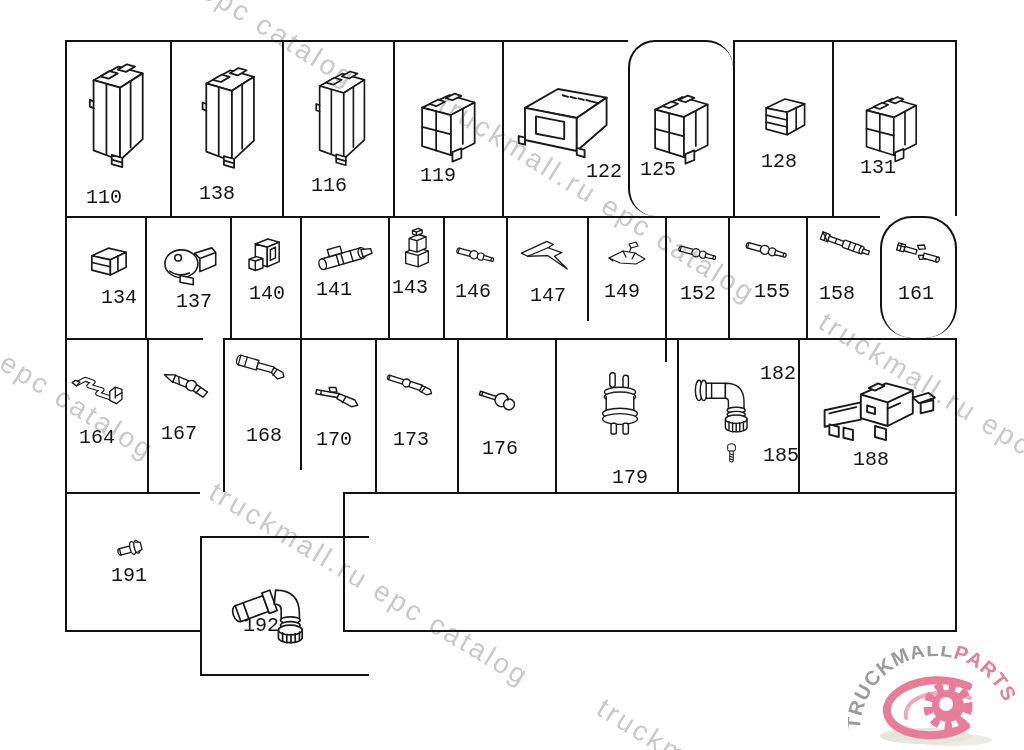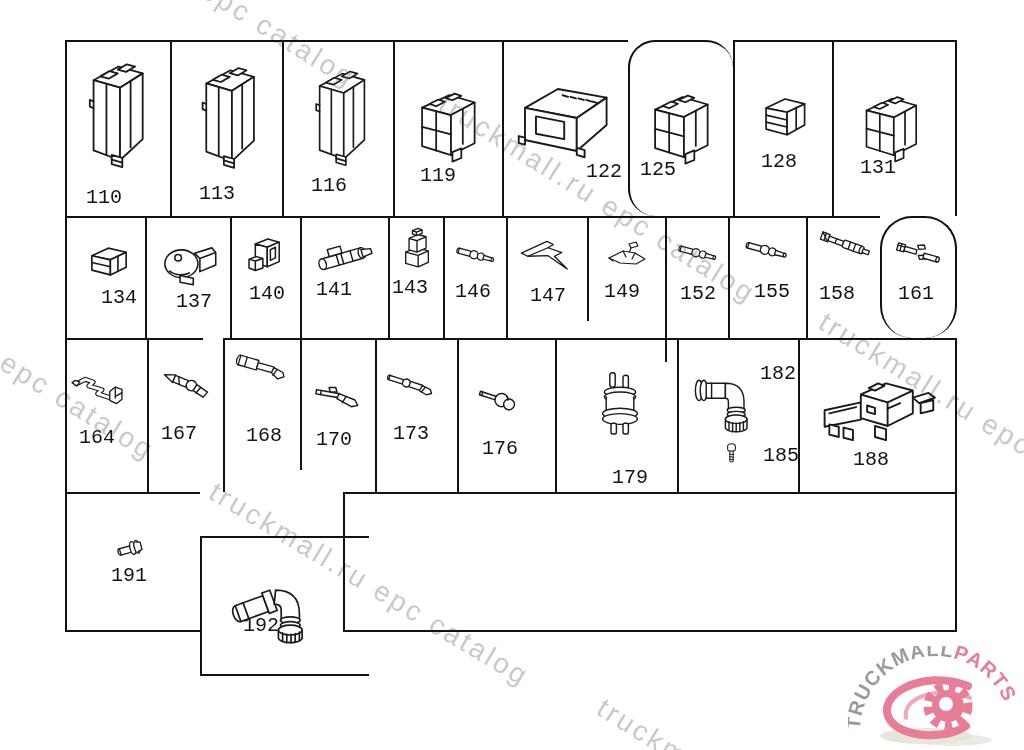--- a/index.html
+++ b/index.html
@@ -41,21 +41,21 @@
       <div class="cell" style="left: 170px; top: 40px; width: 112px; height: 176px;">
         <svg viewBox="0 0 90 150" class="part-svg" style="left: 24px; top: 18px; width: 66px; height: 110px;">
           <path fill="#fff" d="M14,32 L47,14 L79,23 L49,42 Z"></path>
           <path fill="#fff" d="M14,32 L49,42 L49,138 L14,125 Z"></path>
           <path fill="#fff" d="M49,42 L79,23 L79,110 L49,138 Z"></path>
           <path fill="#fff" d="M23,27 L35,20 L46,23 L34,30 Z M46,18 L58,11 L69,14 L57,21 Z"></path>
           <path d="M31,37 L31,130 M63,33 L63,121 M14,60 l-5,-2 l0,9 l5,2"></path>
           <path fill="#fff" d="M38,131 L52,135 L52,147 L38,143 Z"></path>
           <path d="M38,137 L52,141"></path>
         </svg>
-        <div class="part-label" style="left: 45px; top: 142px;">113</div>
+        <div class="part-label" style="left: 45px; top: 142px;">138</div>
       </div>
       <div class="cell" style="left: 282px; top: 40px; width: 131px; height: 176px;">
         <svg viewBox="0 0 90 150" class="part-svg" style="left: 26px; top: 22px; width: 62px; height: 103.333px;">
           <path fill="#fff" d="M14,32 L47,14 L79,23 L49,42 Z"></path>
           <path fill="#fff" d="M14,32 L49,42 L49,138 L14,125 Z"></path>
           <path fill="#fff" d="M49,42 L79,23 L79,110 L49,138 Z"></path>
           <path fill="#fff" d="M23,27 L35,20 L46,23 L34,30 Z M46,18 L58,11 L69,14 L57,21 Z"></path>
           <path d="M31,37 L31,130 M63,33 L63,121 M14,60 l-5,-2 l0,9 l5,2"></path>
           <path fill="#fff" d="M38,131 L52,135 L52,147 L38,143 Z"></path>
           <path d="M38,137 L52,141"></path>
@@ -299,21 +299,21 @@
         <svg viewBox="0 0 110 55" class="part-svg" style="left: 6px; top: 32px; width: 62px; height: 31px;">
           <g transform="rotate(18 55 27)">
             <ellipse fill="#fff" cx="8" cy="24" rx="3" ry="4"></ellipse>
             <rect fill="#fff" x="8" y="20" width="26" height="8"></rect>
             <circle fill="#fff" cx="40" cy="24" r="7"></circle>
             <rect fill="#fff" x="46" y="19" width="22" height="10"></rect>
             <path fill="#fff" d="M68,20 L84,22 L88,28 L80,33 L66,30 Z"></path>
             <path d="M74,21 L70,31"></path>
           </g>
         </svg>
-        <div class="part-label" style="left: 34px; top: 84px;">173</div>
+        <div class="part-label" style="left: 34px; top: 90px;">173</div>
       </div>
       <div class="cell" style="left: 457px; top: 338px; width: 98px; height: 154px;">
         <svg viewBox="0 0 90 55" class="part-svg" style="left: 16px; top: 44px; width: 54px; height: 33px;">
           <g transform="rotate(18 45 28)">
             <rect fill="#fff" x="6" y="24" width="28" height="6"></rect>
             <path d="M10,24 L10,30"></path>
             <circle fill="#fff" cx="44" cy="27" r="11"></circle>
             <circle fill="#fff" cx="58" cy="30" r="9"></circle>
             <path d="M50,18 a11,11 0 0 1 4,6"></path>
           </g>

